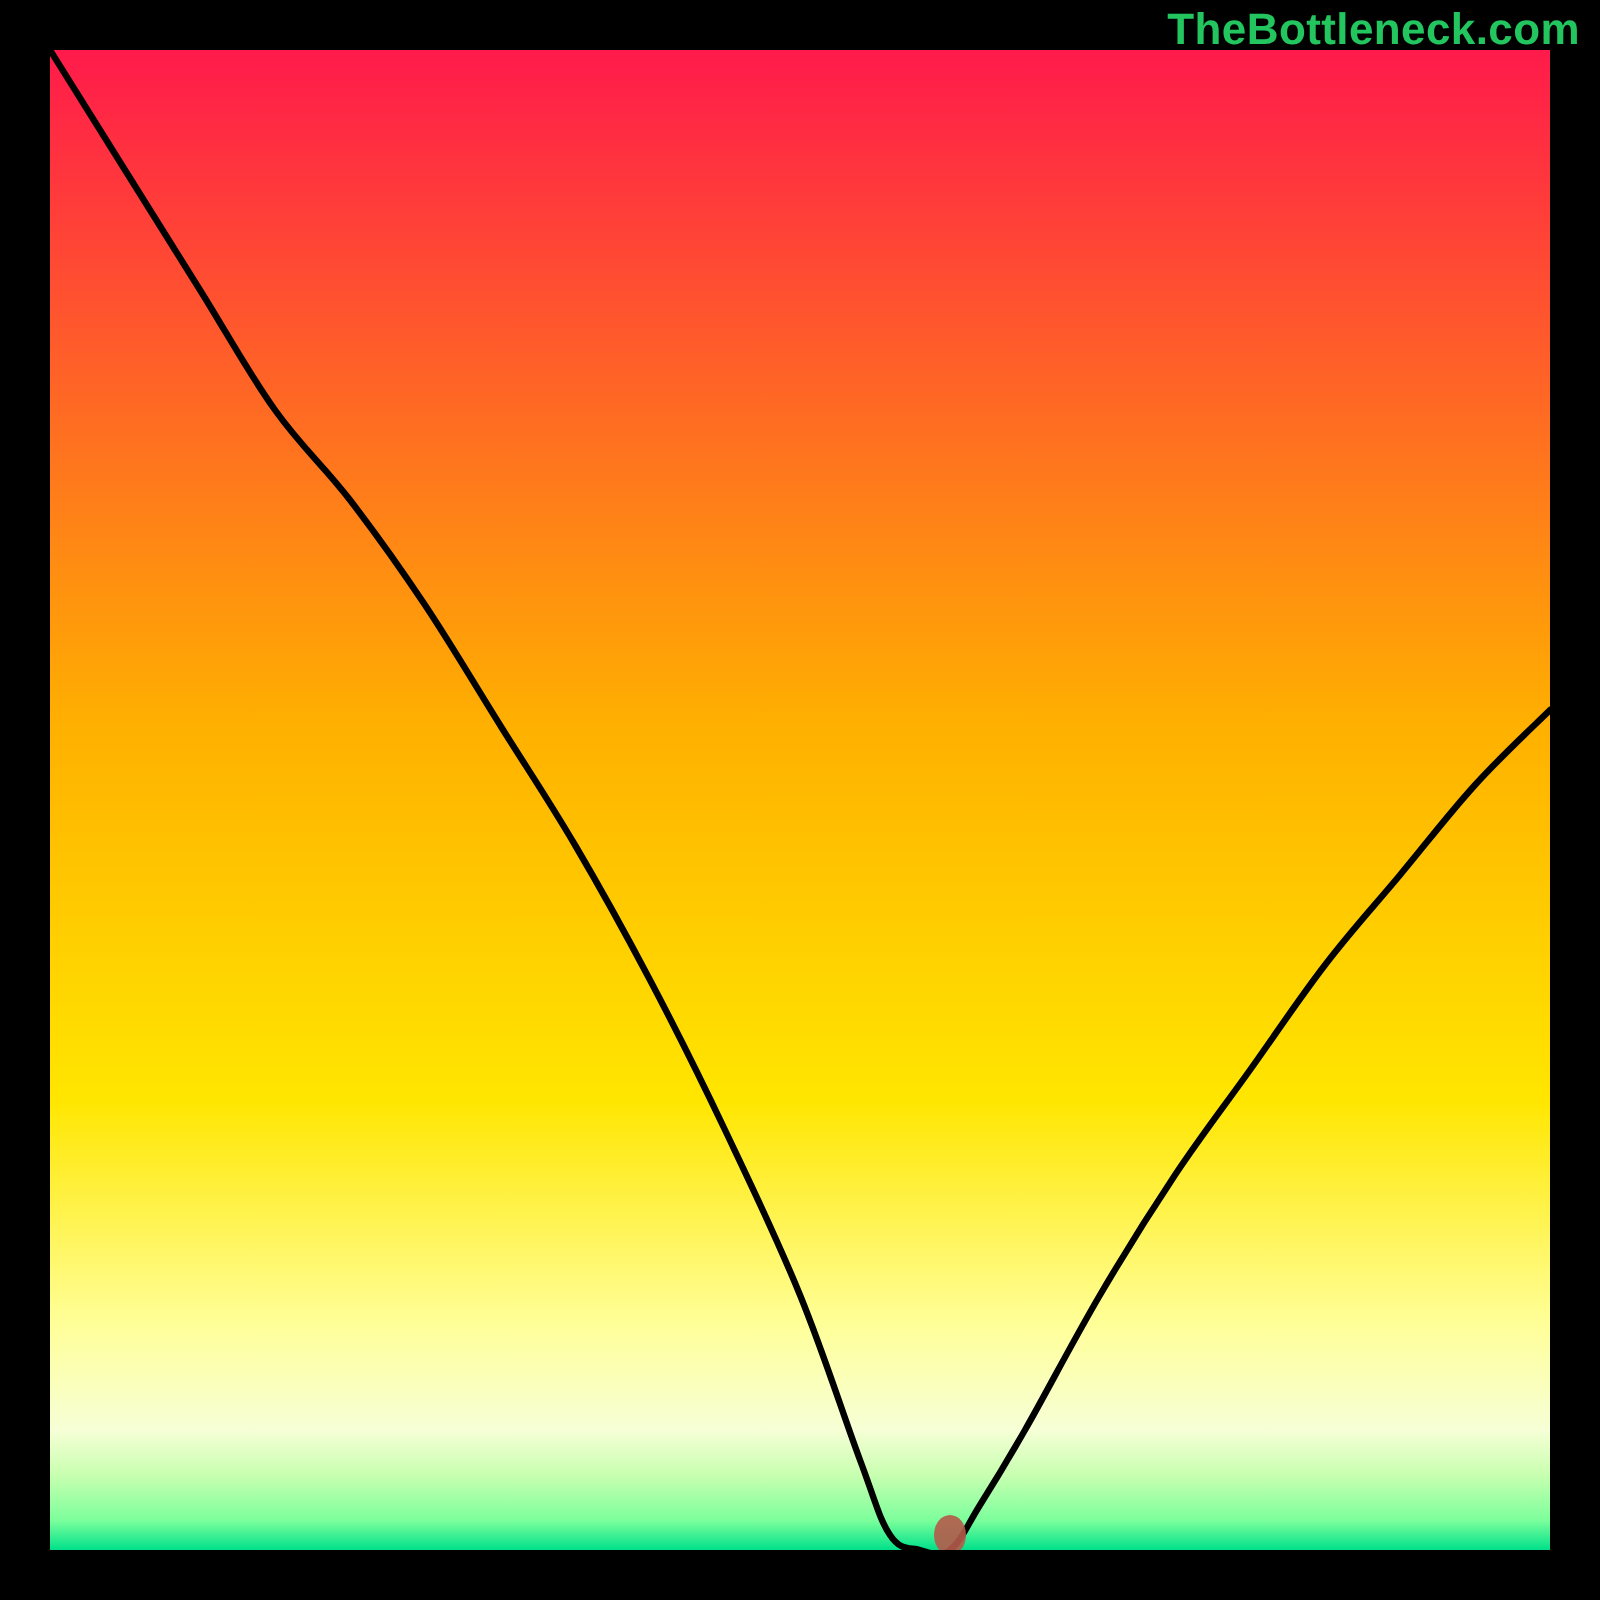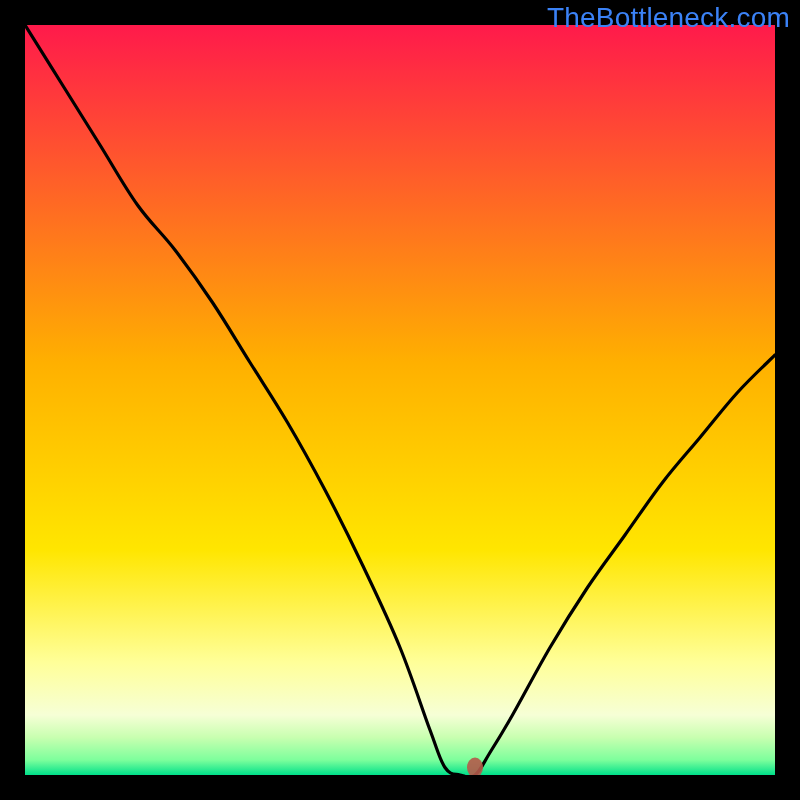--- a/index.html
+++ b/index.html
@@ -14,23 +14,23 @@
   .frame {
     position: relative;
     width: 800px;
     height: 800px;
     box-sizing: border-box;
   }
   .watermark {
     position: absolute;
     top: 2px;
     right: 10px;
-    color: #3b82f6;
-    font-size: 28px;
-    font-weight: 400;
+    color: #22c55e;
+    font-size: 22px;
+    font-weight: 700;
     letter-spacing: 0.2px;
     z-index: 5;
   }
   .plot-area {
     position: absolute;
     left: 25px;
     top: 25px;
     width: 750px;
     height: 750px;
     overflow: hidden;

